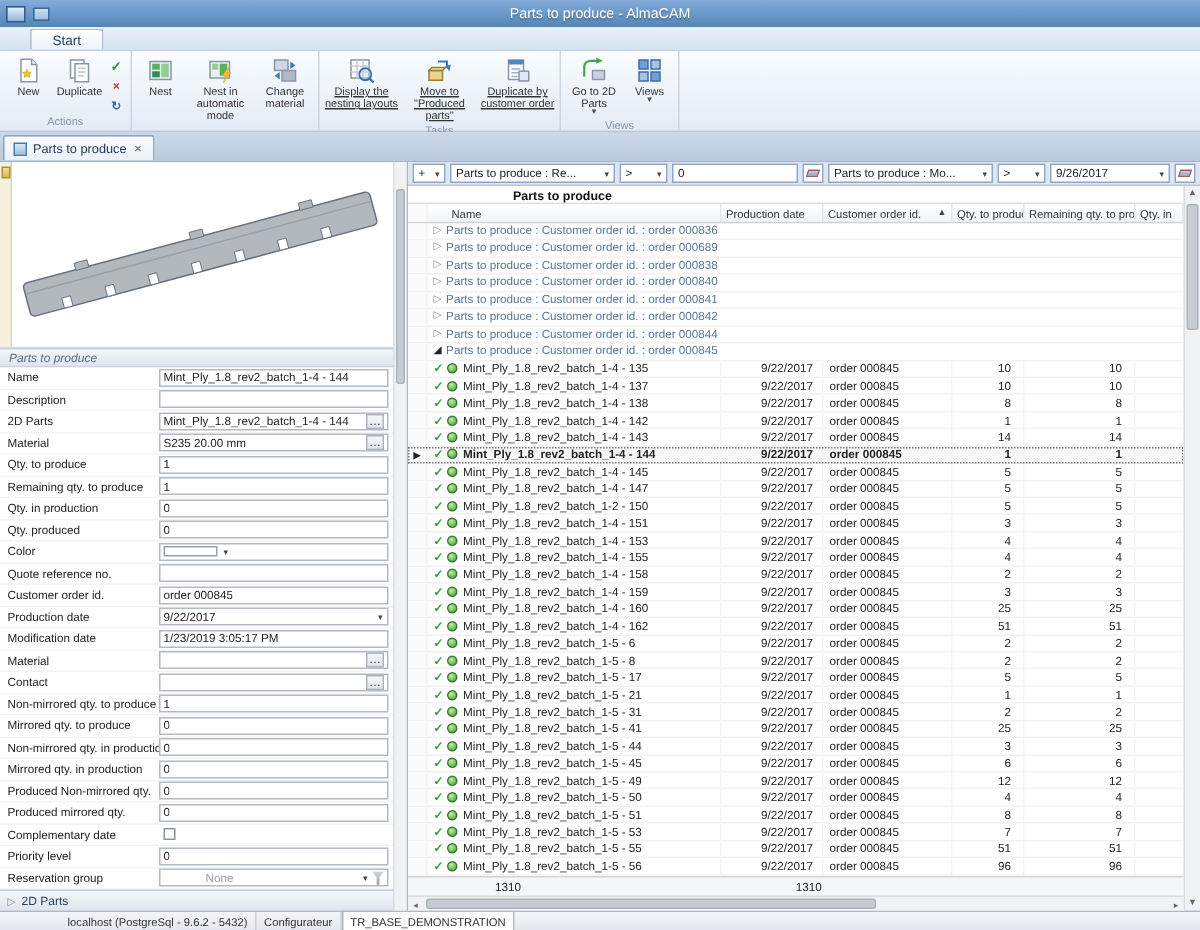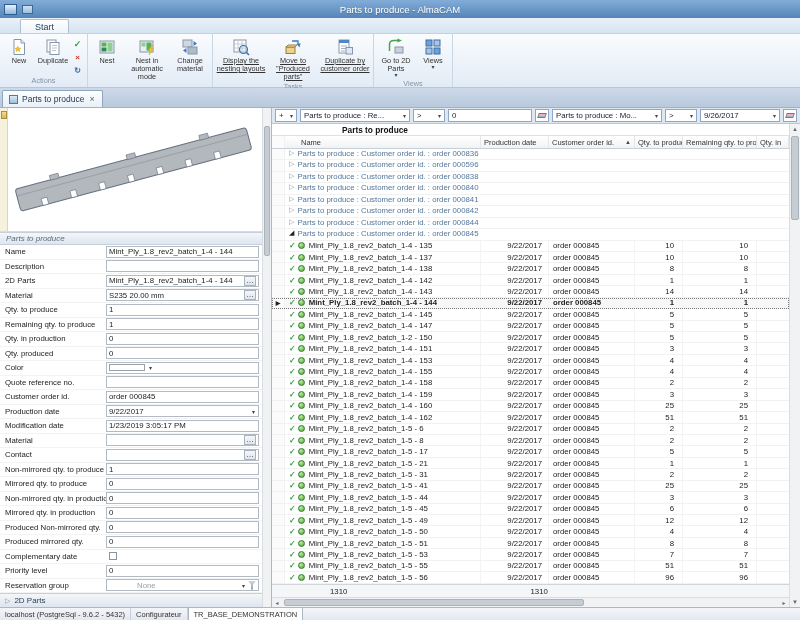--- a/index.html
+++ b/index.html
@@ -115,21 +115,21 @@
   .hscroll{height:10px;flex:0 0 auto;background:#f1f2f4;border-top:1px solid #dadde0;position:relative;display:flex;align-items:center;}
   .hscroll .arrow{width:10px;text-align:center;font-size:6px;color:#667;}
   .hscroll .htrack{flex:1;position:relative;height:100%;}
   .hscroll .hthumb{position:absolute;left:2px;top:1px;bottom:1px;width:300px;background:#c6ccd3;border:1px solid #aab2ba;border-radius:2px;}
   .vscroll{width:11px;flex:0 0 auto;background:#f1f2f4;border-left:1px solid #dadde0;display:flex;flex-direction:column;}
   .vscroll .arrow{height:10px;text-align:center;font-size:6px;color:#667;line-height:10px;}
   .vscroll .vtrack{flex:1;position:relative;}
   .vscroll .vthumb{position:absolute;left:1px;right:1px;top:2px;height:84px;background:#c6ccd3;border:1px solid #aab2ba;border-radius:2px;}
 
   
-  .statusbar{height:13px;flex:0 0 auto;background:linear-gradient(#f3f5f8,#e4e8ee);border-top:1px solid #aeb8c4;display:flex;align-items:stretch;font-size:7.5px;color:#333;}
+  .statusbar{height:13px;flex:0 0 auto;background:linear-gradient(#f3f5f8,#e4e8ee);border-top:1px solid #aeb8c4;display:flex;align-items:stretch;font-size:7.5px;color:#333;padding-left:40px;}
   .sseg{display:flex;align-items:center;padding:0 5px;border-right:1px solid #c9cfd8;}
   .sseg.tab{background:#fdfdfe;border:1px solid #aeb8c4;border-bottom:none;margin-top:-1px;}
 </style>
 </head>
 <body>
 
 <div class="app">
 
   <div class="titlebar">
     <span class="app-icon"></span>
@@ -619,21 +619,21 @@
 
                 <div class="row group">
                   <span class="gutter"></span>
                   <span class="tri">▷</span>
                   <span class="glabel">Parts to produce : Customer order id. : order 000836</span>
                 </div>
 
                 <div class="row group">
                   <span class="gutter"></span>
                   <span class="tri">▷</span>
-                  <span class="glabel">Parts to produce : Customer order id. : order 000596</span>
+                  <span class="glabel">Parts to produce : Customer order id. : order 000689</span>
                 </div>
 
                 <div class="row group">
                   <span class="gutter"></span>
                   <span class="tri">▷</span>
                   <span class="glabel">Parts to produce : Customer order id. : order 000838</span>
                 </div>
 
                 <div class="row group">
                   <span class="gutter"></span>

